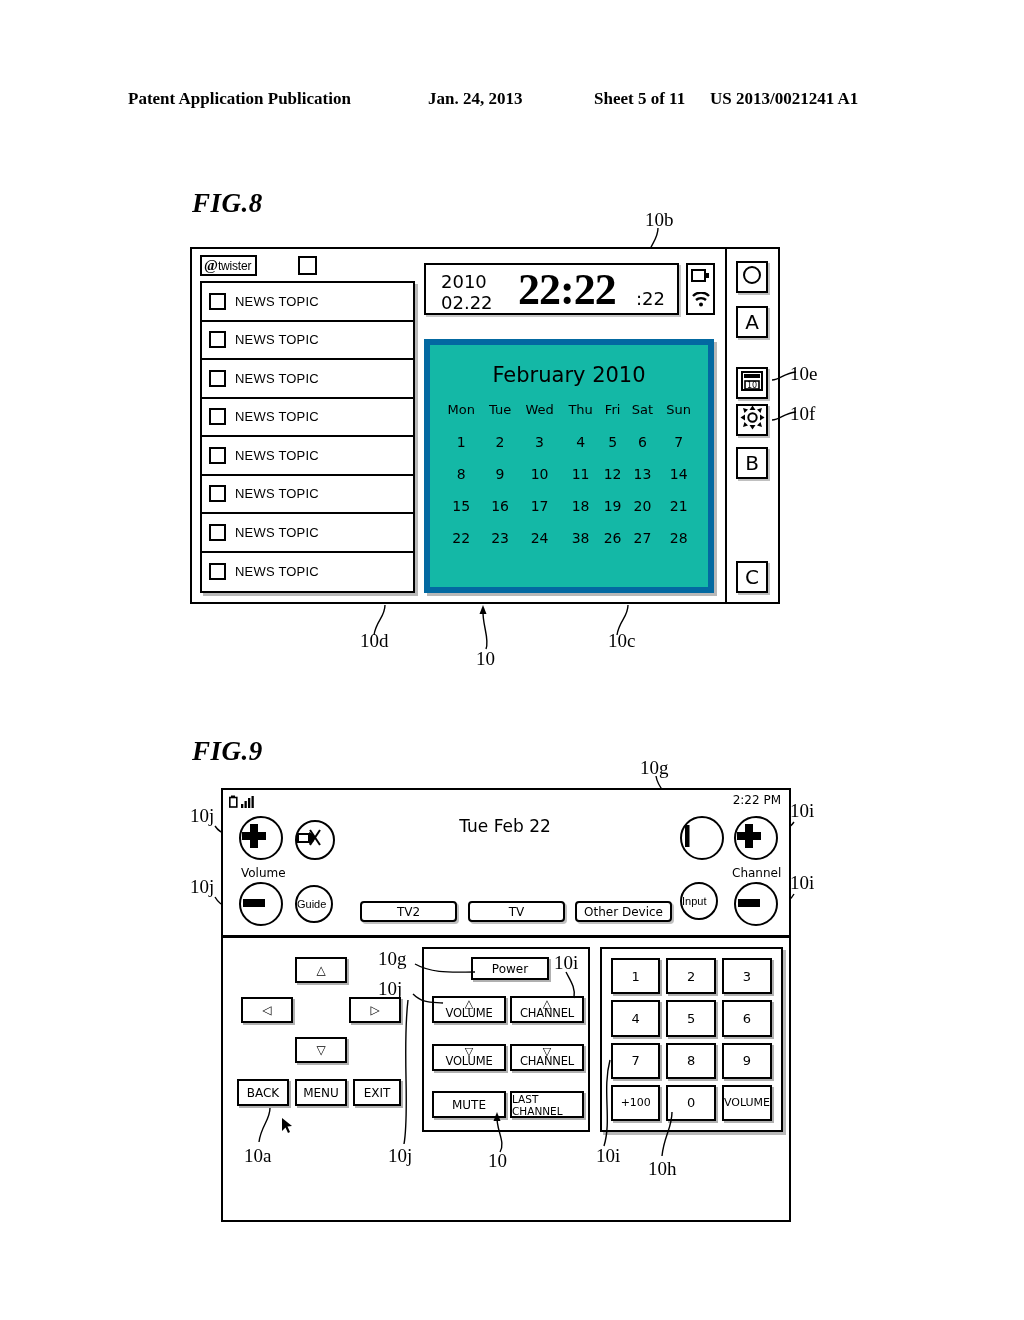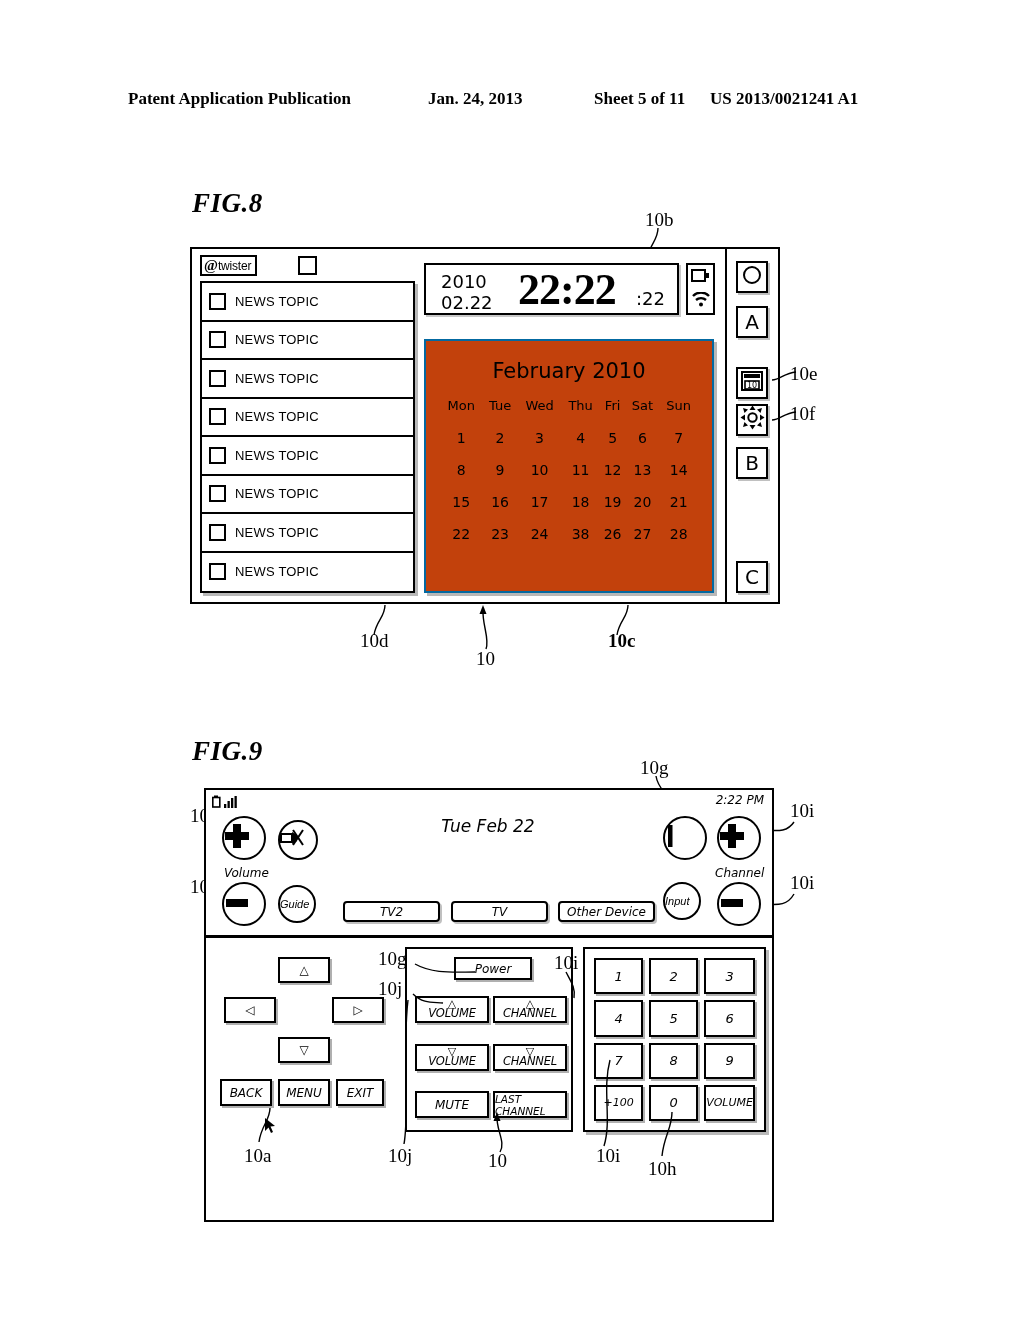--- a/index.html
+++ b/index.html
@@ -58,21 +58,21 @@
   #f8-clock .big{position:absolute;left:92px;top:-1px;font-size:44px;font-weight:bold;
     line-height:52px;font-family:Liberation Serif, serif;letter-spacing:-1px;}
   #f8-clock .sec{position:absolute;left:210px;top:23px;font-size:18px;
     font-family:"DejaVu Sans",sans-serif;}
 
   #f8-status{position:absolute;left:494px;top:14px;width:29px;height:52px;
     border:2px solid #000;box-sizing:border-box;background:#fff;
     display:flex;flex-direction:column;align-items:center;justify-content:space-around;}
 
   #f8-cal{position:absolute;left:232px;top:90px;width:290px;height:254px;
-    border:2px solid #0369a1;box-sizing:border-box;background:#c2410c;
+    border:6px solid #0369a1;box-sizing:border-box;background:#14b8a6;
     box-shadow:3px 3px 0 0 #b8b8b8;}
   #f8-cal .caltitle{text-align:center;font-size:21px;margin-top:18px;
     font-family:"DejaVu Sans",sans-serif;}
   #f8-cal table{width:258px;margin:14px auto 0;border-collapse:collapse;
     font-family:"DejaVu Sans",sans-serif;}
   #f8-cal th{font-size:13px;font-weight:normal;padding-bottom:9px;text-align:center;}
   #f8-cal td{font-size:14px;text-align:center;padding:8px 0;}
 
   #f8-right{position:absolute;left:533px;top:0;width:55px;height:353px;
     border-left:2px solid #000;box-sizing:border-box;}
@@ -81,22 +81,22 @@
     display:flex;align-items:center;justify-content:center;
     font-family:"DejaVu Sans",sans-serif;font-size:20px;}
   #sq-circle{top:12px;}
   #sq-a{top:57px;}
   #sq-10e{top:118px;}
   #sq-10f{top:155px;}
   #sq-b{top:198px;}
   #sq-c{top:312px;}
 
   
-  #fig9{position:absolute;left:204px;top:788px;width:570px;height:434px;
-    border:2px solid #000;box-sizing:border-box;background:#fff;font-style:italic;}
+  #fig9{position:absolute;left:221px;top:788px;width:570px;height:434px;
+    border:2px solid #000;box-sizing:border-box;background:#fff;}
   #f9-top{position:absolute;left:0;top:0;width:566px;height:148px;
     border-bottom:3px solid #000;box-sizing:border-box;}
   #f9-bot{position:absolute;left:0;top:151px;width:566px;height:201px;}
 
   #f9-statusbar{position:absolute;left:6px;top:4px;display:flex;align-items:flex-end;gap:1px;}
   #f9-time{position:absolute;right:8px;top:3px;font-size:12px;
     font-family:"DejaVu Sans",sans-serif;}
 
   .circbtn{position:absolute;border:2px solid #000;border-radius:50%;background:#fff;
     box-sizing:border-box;display:flex;align-items:center;justify-content:flex-start;}
@@ -387,21 +387,21 @@
     <polygon points="5,0 1.5,9 8.5,9" fill="#000"></polygon>
   </svg>
 </div>
 <div class="ref" style="left:476px;top:648px;">10</div>
 
 <div class="lead" style="left:613px;top:605px;">
   <svg width="24" height="32">
       <path d="M15,0 C15,12 6,16 4,30" stroke="#000" fill="none" stroke-width="1.4"></path>
     </svg>
 </div>
-<div class="ref" style="left:608px;top:630px;font-weight:bold;">10c</div>
+<div class="ref" style="left:608px;top:630px;">10c</div>
 
 <div class="fig-label" id="fig9-label">FIG.9</div>
 
 <div class="ref" style="left:640px;top:757px;">10g</div>
 <div class="lead" style="left:646px;top:776px;">
   <svg width="48" height="48">
       <path d="M10,0 C12,14 28,26 42,40" stroke="#000" fill="none" stroke-width="1.4"></path>
     </svg>
 </div>
 

